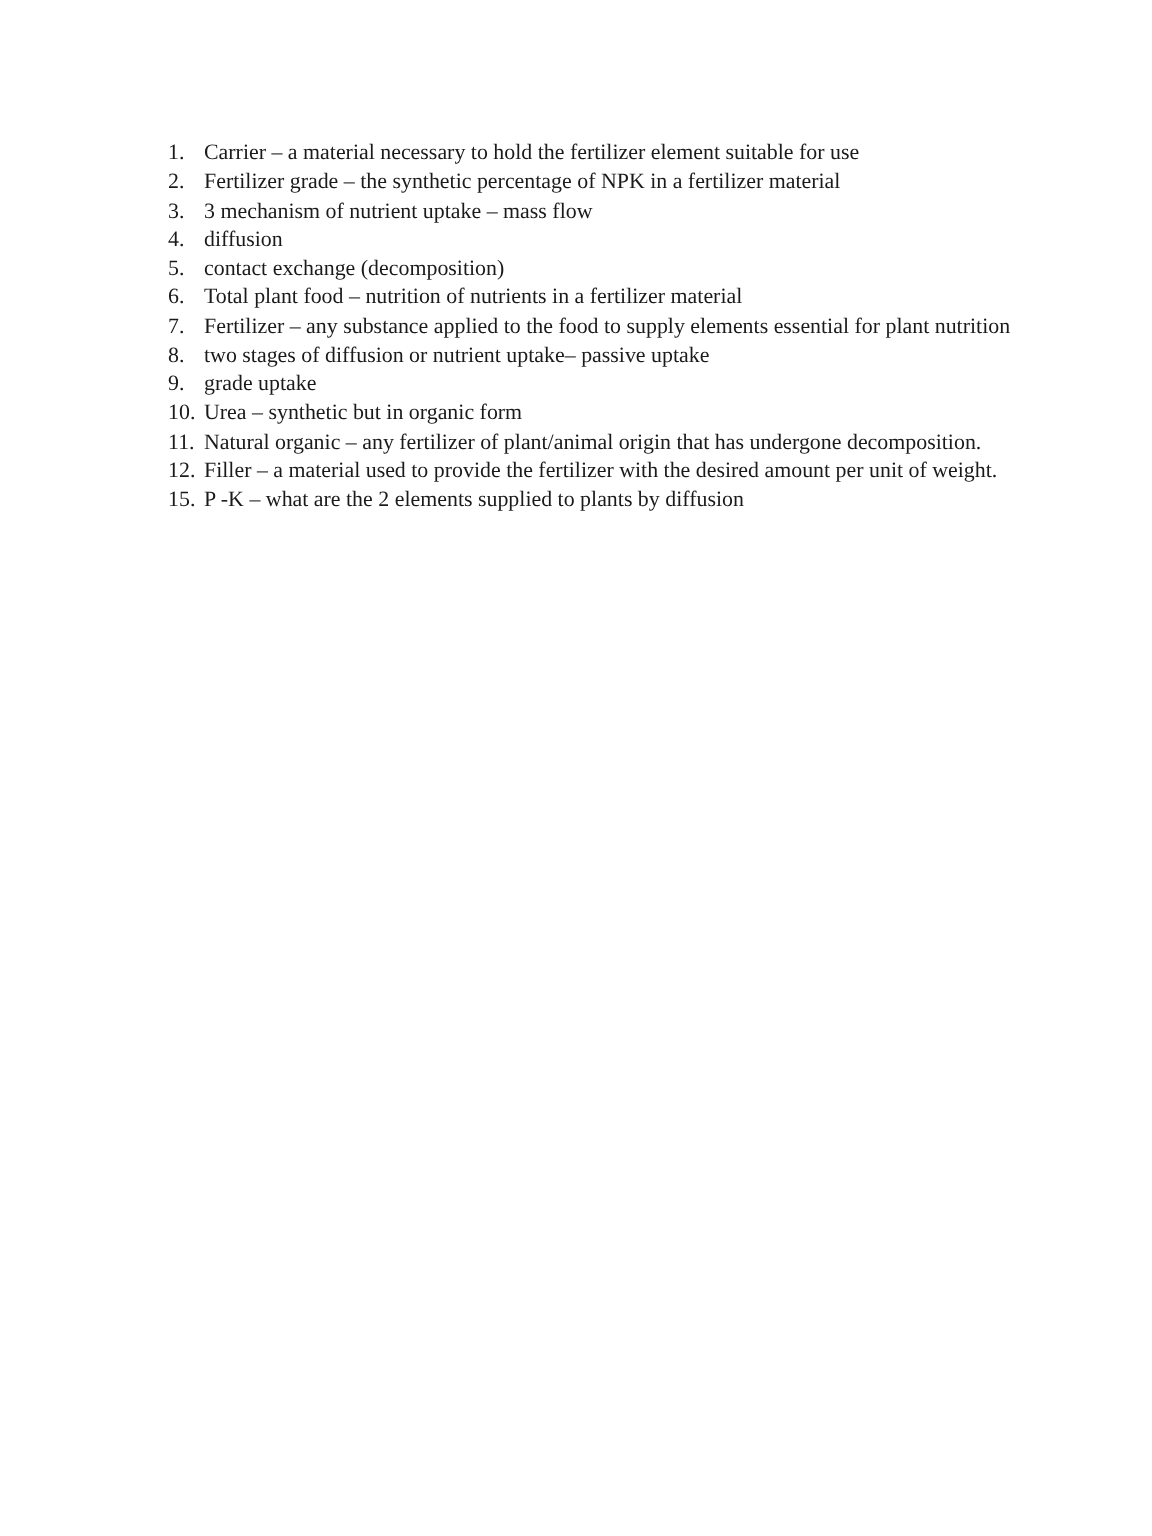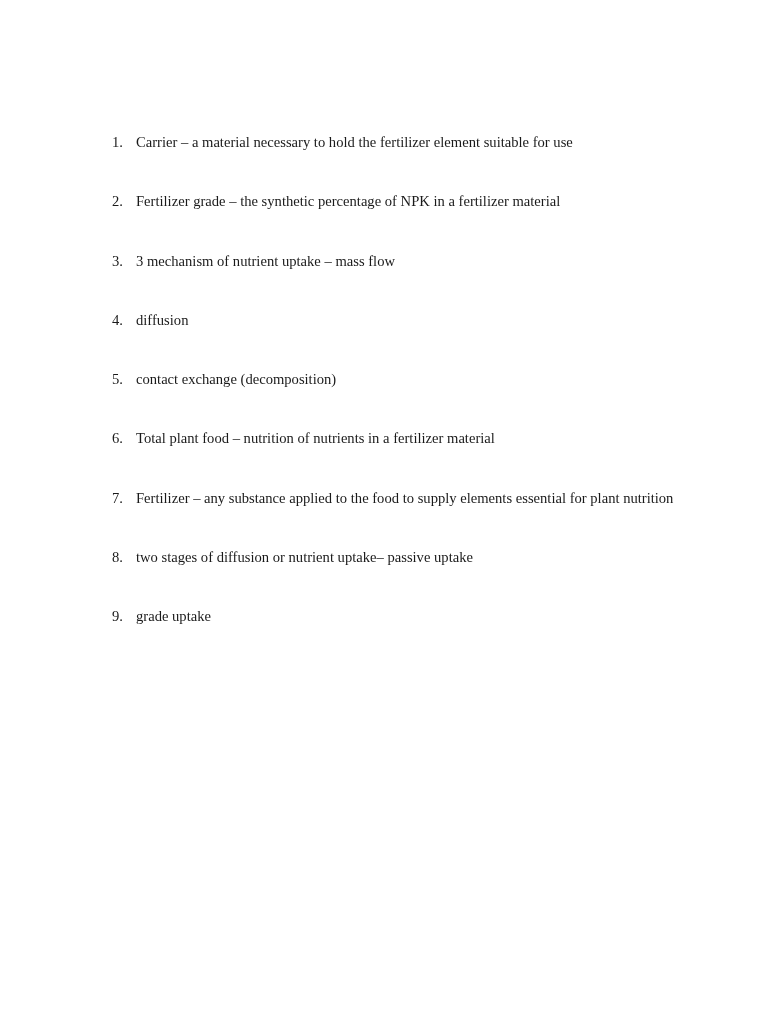--- a/index.html
+++ b/index.html
@@ -39,21 +39,20 @@
       padding-left: 24px;
       margin: 0;
     }
     .doc-list li .num {
       position: absolute;
       left: 0;
       top: 0;
     }
     .doc-list li .txt {
       display: block;
-      margin-top: 40px;
     }
   </style>
 </head>
 <body>
 
 <div class="page">
   <ol class="doc-list">
     <li>
         <span class="num">1.</span>
         <span class="txt">Carrier – a material necessary to hold the fertilizer element suitable for use</span>
@@ -83,14 +82,30 @@
         <span class="txt">Fertilizer – any substance applied to the food to supply elements essential for plant nutrition</span>
       </li>
     <li>
         <span class="num">8.</span>
         <span class="txt">two stages of diffusion or nutrient uptake– passive uptake</span>
       </li>
     <li>
         <span class="num">9.</span>
         <span class="txt">grade uptake</span>
       </li>
+    <li>
+        <span class="num">10.</span>
+        <span class="txt">Urea – synthetic but in organic form</span>
+      </li>
+    <li>
+        <span class="num">11.</span>
+        <span class="txt">Natural organic – any fertilizer of plant/animal origin that has undergone decomposition.</span>
+      </li>
+    <li>
+        <span class="num">12.</span>
+        <span class="txt">Filler – a material used to provide the fertilizer with the desired amount per unit of weight.</span>
+      </li>
+    <li>
+        <span class="num">15.</span>
+        <span class="txt">P -K – what are the 2 elements supplied to plants by diffusion</span>
+      </li>
   </ol>
 </div>
 
 </body></html>

